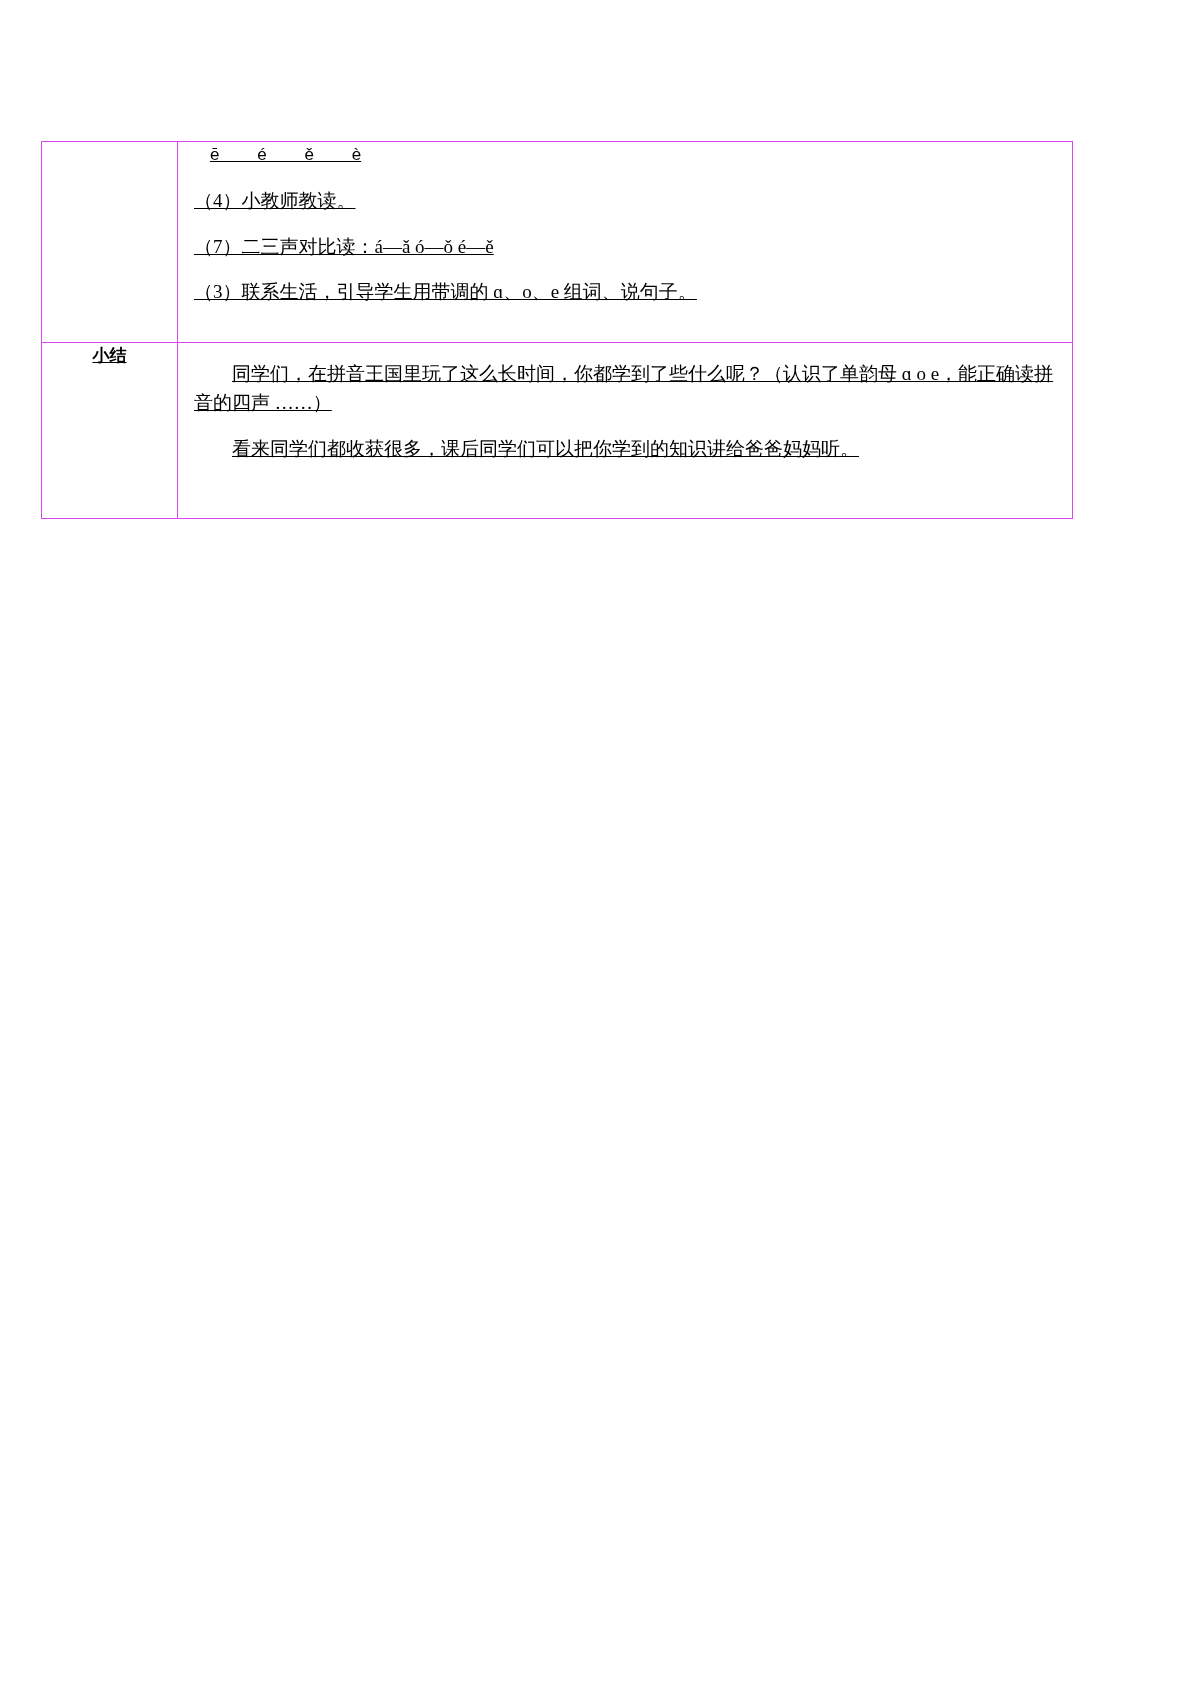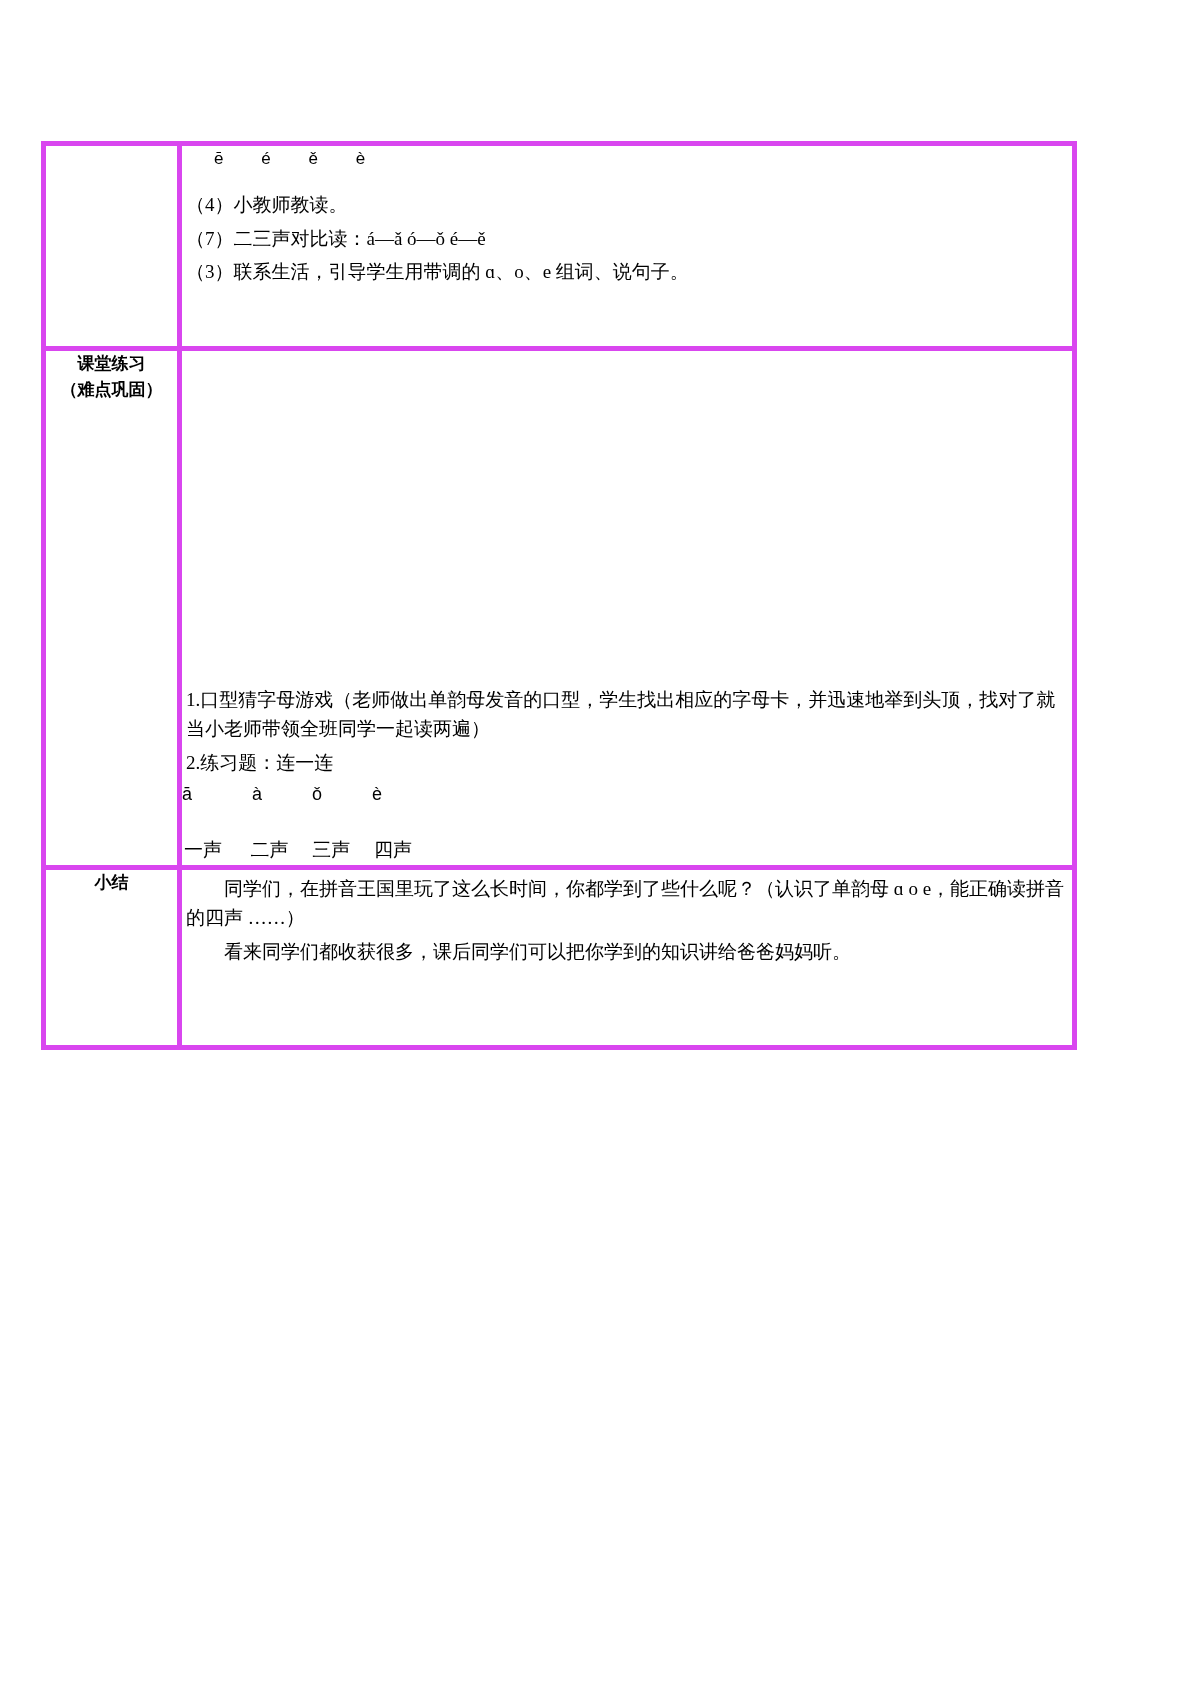--- a/index.html
+++ b/index.html
@@ -24,23 +24,24 @@
   }
   table.lesson-table {
     position: absolute;
     left: 41px;
     top: 141px;
     width: 1031px;
     border-collapse: collapse;
     table-layout: fixed;
   }
   table.lesson-table td {
-    border: 5px solid #d946ef;
+    border: 1px solid #d946ef;
     vertical-align: top;
     padding: 0;
+    text-decoration: underline;
   }
   td.label-cell {
     width: 136px;
     text-align: center;
     vertical-align: middle;
     font-family: "Liberation Sans", sans-serif;
     font-weight: bold;
     font-size: 17px;
     line-height: 1.5;
     padding: 4px 2px;
@@ -52,21 +53,21 @@
   }
   .pinyin-row {
     font-family: "Liberation Sans", sans-serif;
     font-size: 17px;
     letter-spacing: 0;
     padding-left: 32px;
     margin-bottom: 18px;
     white-space: pre;
   }
   .line {
-    margin: 4px;
+    margin: 16px;
     white-space: pre-wrap;
   }
   .row1-cell { height: 200px; }
   .row2-cell { height: 430px; }
   .row3-cell { height: 175px; }
 
   .practice-block {
     padding-top: 330px;
   }
   .match-row {
@@ -102,34 +103,20 @@
       <tr>
         <td class="label-cell row1-cell"></td>
         <td class="content-cell row1-cell">
           <div class="pinyin-row">ē        é        ě        è</div>
           <div class="line">（4）小教师教读。</div>
           <div class="line">（7）二三声对比读：á—ǎ ó—ǒ é—ě</div>
           <div class="line">（3）联系生活，引导学生用带调的 ɑ、o、e 组词、说句子。</div>
         </td>
       </tr>
       <tr>
-        <td class="label-cell row2-cell">
-          <div>课堂练习</div>
-          <div>（难点巩固）</div>
-        </td>
-        <td class="content-cell row2-cell">
-          <div class="practice-block">
-            <div class="line">1.口型猜字母游戏（老师做出单韵母发音的口型，学生找出相应的字母卡，并迅速地举到头顶，找对了就当小老师带领全班同学一起读两遍）</div>
-            <div class="line">2.练习题：连一连</div>
-            <div class="match-row">ā            à          ǒ          è</div>
-            <div class="tone-row">一声      二声     三声     四声</div>
-          </div>
-        </td>
-      </tr>
-      <tr>
         <td class="label-cell row3-cell">小结</td>
         <td class="content-cell row3-cell summary-cell">
           <div class="line para-indent">同学们，在拼音王国里玩了这么长时间，你都学到了些什么呢？（认识了单韵母 ɑ o e，能正确读拼音的四声 ……）</div>
           <div class="line para-indent">看来同学们都收获很多，课后同学们可以把你学到的知识讲给爸爸妈妈听。</div>
         </td>
       </tr>
     </tbody>
   </table>
 
 </div>

